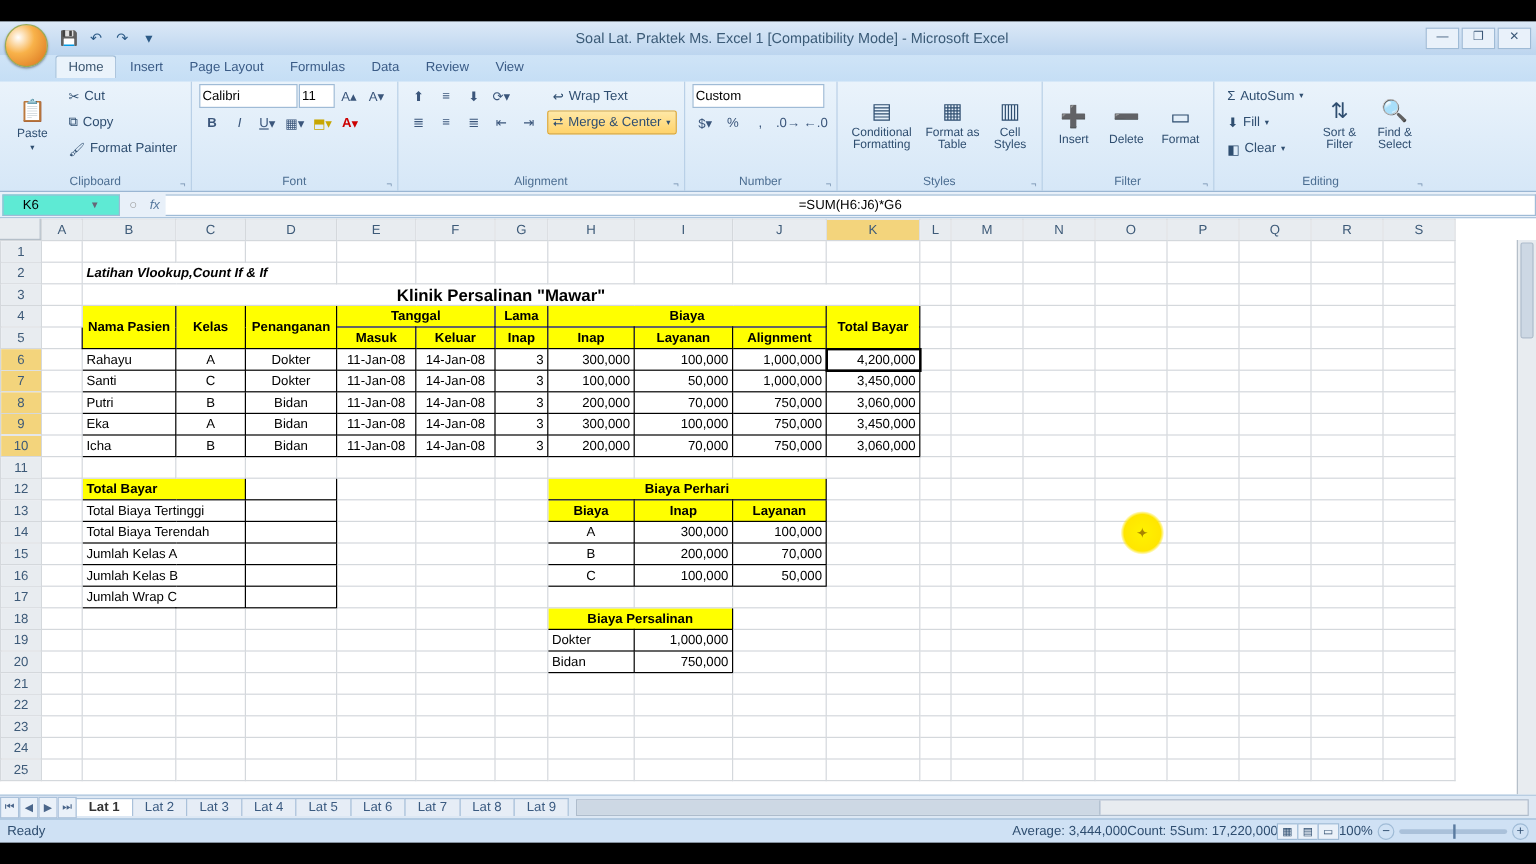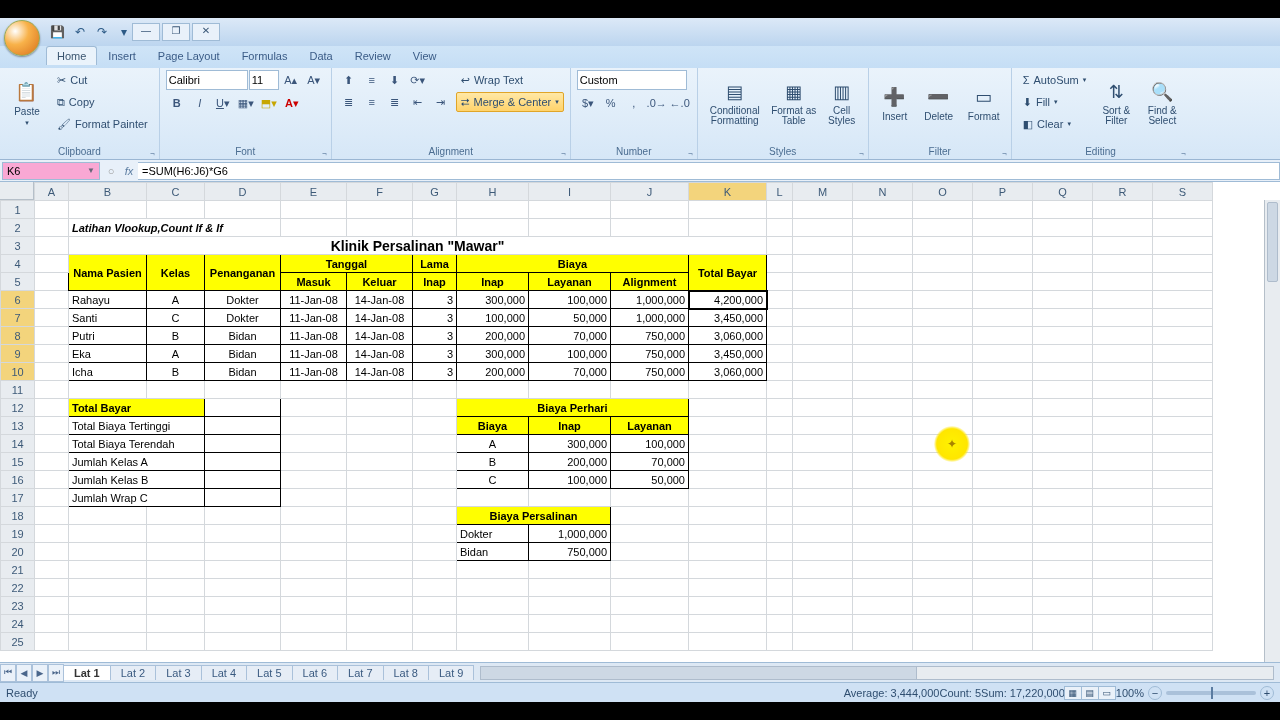--- a/index.html
+++ b/index.html
@@ -30,24 +30,24 @@
   .small-btn { height:20px; display:flex; align-items:center; gap:4px; padding:0 4px; border:1px solid transparent; background:none; cursor:pointer; color:#2f4e70; font-size:11px; white-space:nowrap; border-radius:2px;}
   .sel { height:20px; border:1px solid #9fbbd6; background:#fff; font-size:11px; padding:0 2px;}
   .font-sel { width:82px;}
   .size-sel { width:30px;}
   .iconrow { display:flex; gap:1px; }
   .ico-btn { width:22px; height:20px; border:1px solid transparent; background:none; cursor:pointer; font-size:11px; color:#3b567b; display:flex; align-items:center; justify-content:center; border-radius:2px;}
   .ico-btn.active, .small-btn.active { background:linear-gradient(#ffe8a6,#ffd36b); border-color:#e0a528; }
   .number-sel { width:110px; }
   
   .fx-bar { height:22px; background:#e8f0f9; border-bottom:1px solid #9fbbd6; display:flex; align-items:center; font-size:11px; }
-  .name-box { width:98px; height:18px; border:1px solid #9fbbd6; background:#f9a8d4; margin:0 2px; padding:0 4px; display:flex; align-items:center; justify-content:space-between; }
+  .name-box { width:98px; height:18px; border:1px solid #9fbbd6; background:#5eead4; margin:0 2px; padding:0 16px; display:flex; align-items:center; justify-content:space-between; }
   .name-box span:last-child{font-size:8px;color:#667;}
   .fx-ico { width:18px; text-align:center; color:#5a7ba0; cursor:pointer; font-style:italic;}
-  .fx-input { flex:1; height:18px; border:1px solid #9fbbd6; border-left:none; background:#fff; padding:0 4px; font-size:11px; }
+  .fx-input { flex:1; height:18px; border:1px solid #9fbbd6; border-left:none; background:#fff; padding:0 4px; font-size:11px;text-align:center; }
   
   .grid-wrap { flex:1; background:#fff; position:relative; display:flex; overflow:hidden;}
   .grid-corner { position:absolute; left:0; top:0; width:34px; height:18px; background:#e8ecf0; border-right:1px solid #b5bfc9; border-bottom:1px solid #b5bfc9; z-index:3;}
   table.sheet { border-collapse:collapse; table-layout:fixed; font-size:11px; }
   table.sheet th, table.sheet td { border:1px solid #d4d8dc; height:18px; padding:0; overflow:hidden; white-space:nowrap; }
   table.sheet thead th { background:#e8ecf0; color:#3d5a78; font-weight:normal; text-align:center; position:sticky; top:0;}
   table.sheet tbody th { background:#e8ecf0; color:#3d5a78; font-weight:normal; width:34px; text-align:center; position:sticky; left:0;}
   .grid-scroller{ overflow:auto; flex:1; }
   table.sheet td { padding:0 3px; }
   .hdr { background:#ffff00 !important; border:1px solid #000 !important; font-weight:bold; text-align:center; }
@@ -87,20 +87,21 @@
 <div class="window">
 
   <div class="titlebar">
     <div class="office-btn"></div>
     <div class="qat">
       <button class="qat-btn">💾</button>
       <button class="qat-btn">↶</button>
       <button class="qat-btn">↷</button>
       <button class="qat-btn">▾</button>
     </div>
+    <div class="title-text">Soal Lat. Praktek Ms. Excel 1  [Compatibility Mode] - Microsoft Excel</div>
     <div class="win-controls">
       <div class="win-btn">—</div>
       <div class="win-btn">❐</div>
       <div class="win-btn close">✕</div>
     </div>
   </div>
 
   <div class="ribbon-tabs" id="ribbon-tabs">
       <div class="ribbon-tab active">Home</div>
       <div class="ribbon-tab">Insert</div>

